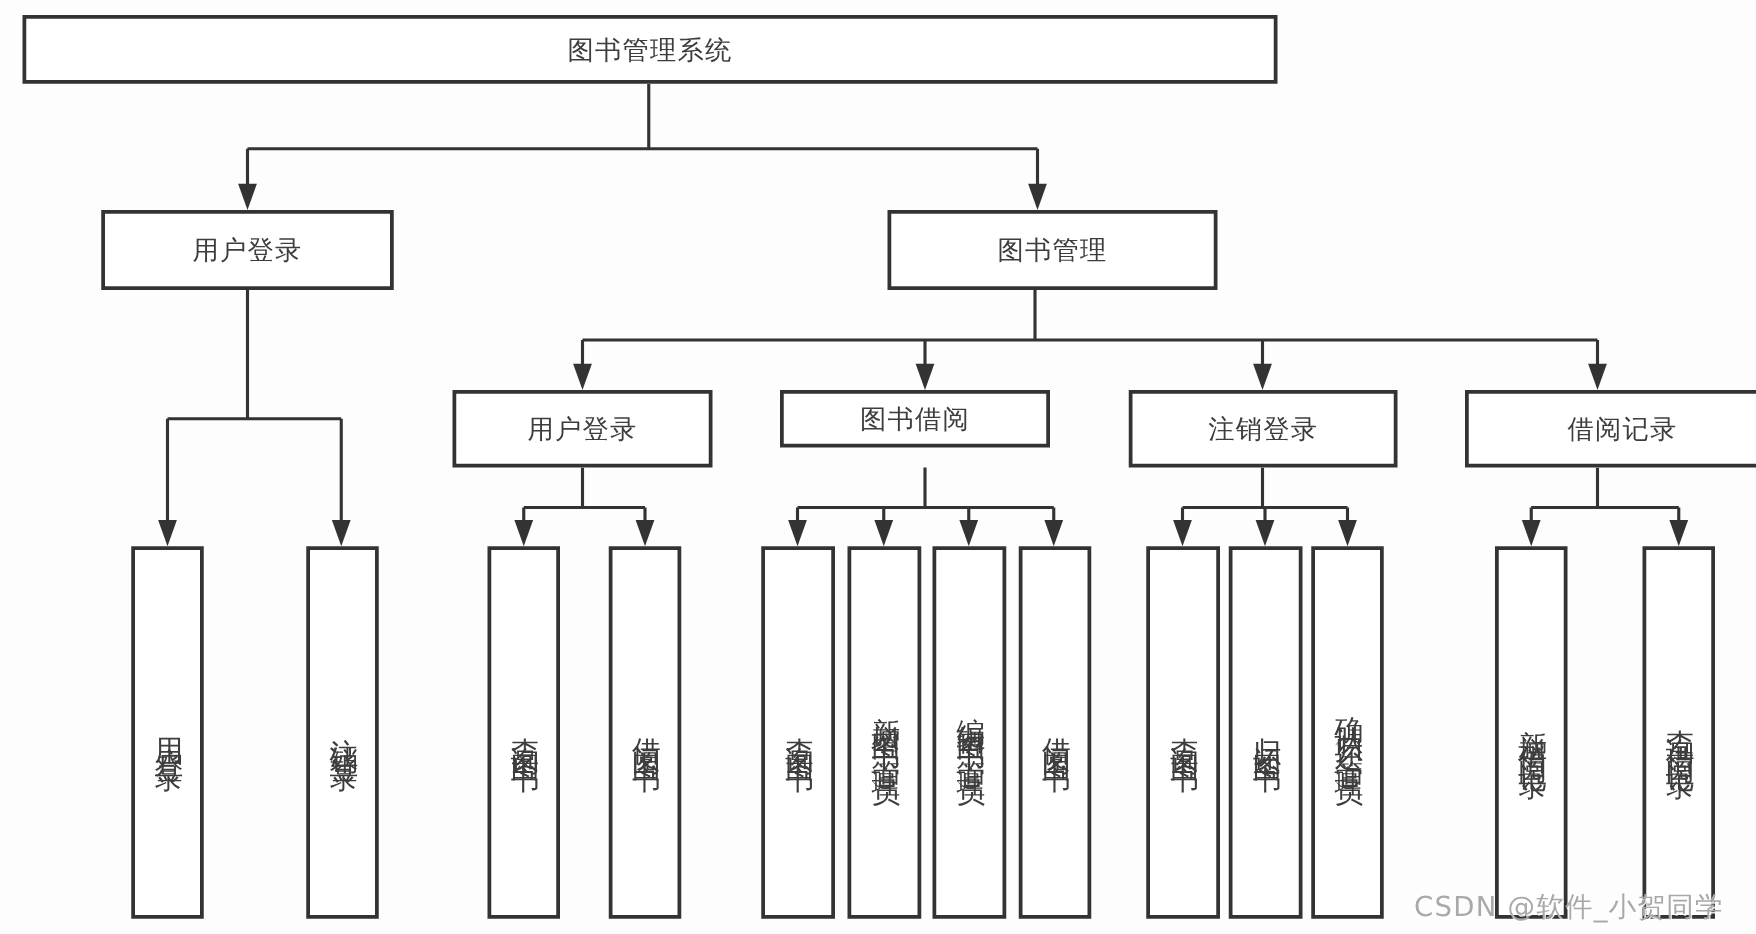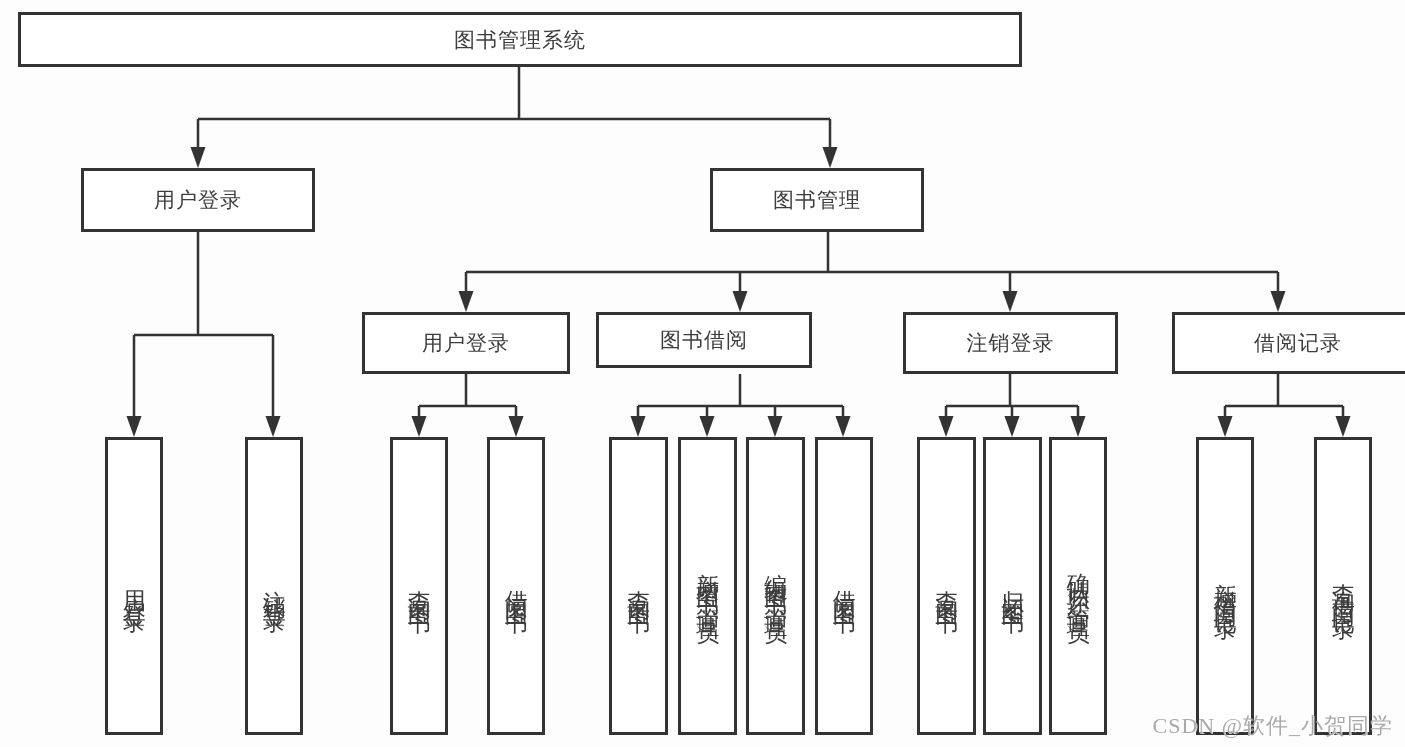--- a/index.html
+++ b/index.html
@@ -7,21 +7,20 @@
     padding: 0;
     background: #ffffff;
     font-family: "DejaVu Sans", "Liberation Sans", sans-serif;
   }
   .canvas {
     position: relative;
     width: 1405px;
     height: 747px;
     background: #fdfdfd;
     overflow: hidden;
-    font-family: Liberation Serif, serif;
   }
   svg.connectors {
     position: absolute;
     left: 0; top: 0;
     width: 1405px;
     height: 747px;
   }
   .node {
     position: absolute;
     box-sizing: border-box;
@@ -44,21 +43,21 @@
   }
   .leaf {
     writing-mode: vertical-rl;
     font-size: 23px;
     letter-spacing: 7px;
     line-height: 1.1;
     padding: 6px 0;
   }
   .watermark {
     position: absolute;
-    right: 12px;
+    right: 26px;
     bottom: 6px;
     font-size: 22px;
     letter-spacing: 1px;
     color: #a9a9a9;
     text-shadow: 1px 1px 0 rgba(255,255,255,0.85);
     z-index: 5;
     white-space: nowrap;
   }
 </style>
 </head>
@@ -93,24 +92,24 @@
       <polygon points="1004.5,416 1019.5,416 1012,437"></polygon>
       <polygon points="1070.5,416 1085.5,416 1078,437"></polygon>
       <polygon points="1217.5,416 1232.5,416 1225,437"></polygon>
       <polygon points="1335.5,416 1350.5,416 1343,437"></polygon>
     </g>
   </svg>
 
   <div class="node root" style="left:18px; top:12px; width:1004px; height:55px;">图书管理系统</div>
 
   <div class="node head" style="left:81px; top:168px; width:234px; height:64px;">用户登录</div>
-  <div class="node head" style="left:710px; top:168px; width:214px; height:64px;">图书管理</div>
+  <div class="node head" style="left:710px; top:168px; width:264px; height:64px;">图书管理</div>
 
   <div class="node head" style="left:362px; top:312px; width:208px; height:62px;">用户登录</div>
-  <div class="node head" style="left:596px; top:312px; width:216px; height:56px;">图书借阅</div>
+  <div class="node head" style="left:624px; top:312px; width:216px; height:46px;">图书借阅</div>
   <div class="node head" style="left:903px; top:312px; width:215px; height:62px;">注销登录</div>
   <div class="node head" style="left:1172px; top:312px; width:252px; height:62px;">借阅记录</div>
 
   <div class="node leaf" style="left:105px; top:437px; width:58px; height:298px;">用户登录</div>
   <div class="node leaf" style="left:245px; top:437px; width:58px; height:298px;">注销登录</div>
 
   <div class="node leaf" style="left:390px; top:437px; width:58px; height:298px;">查询图书</div>
   <div class="node leaf" style="left:487px; top:437px; width:58px; height:298px;">借阅图书</div>
 
   <div class="node leaf" style="left:609px; top:437px; width:59px; height:298px;">查询图书</div>

